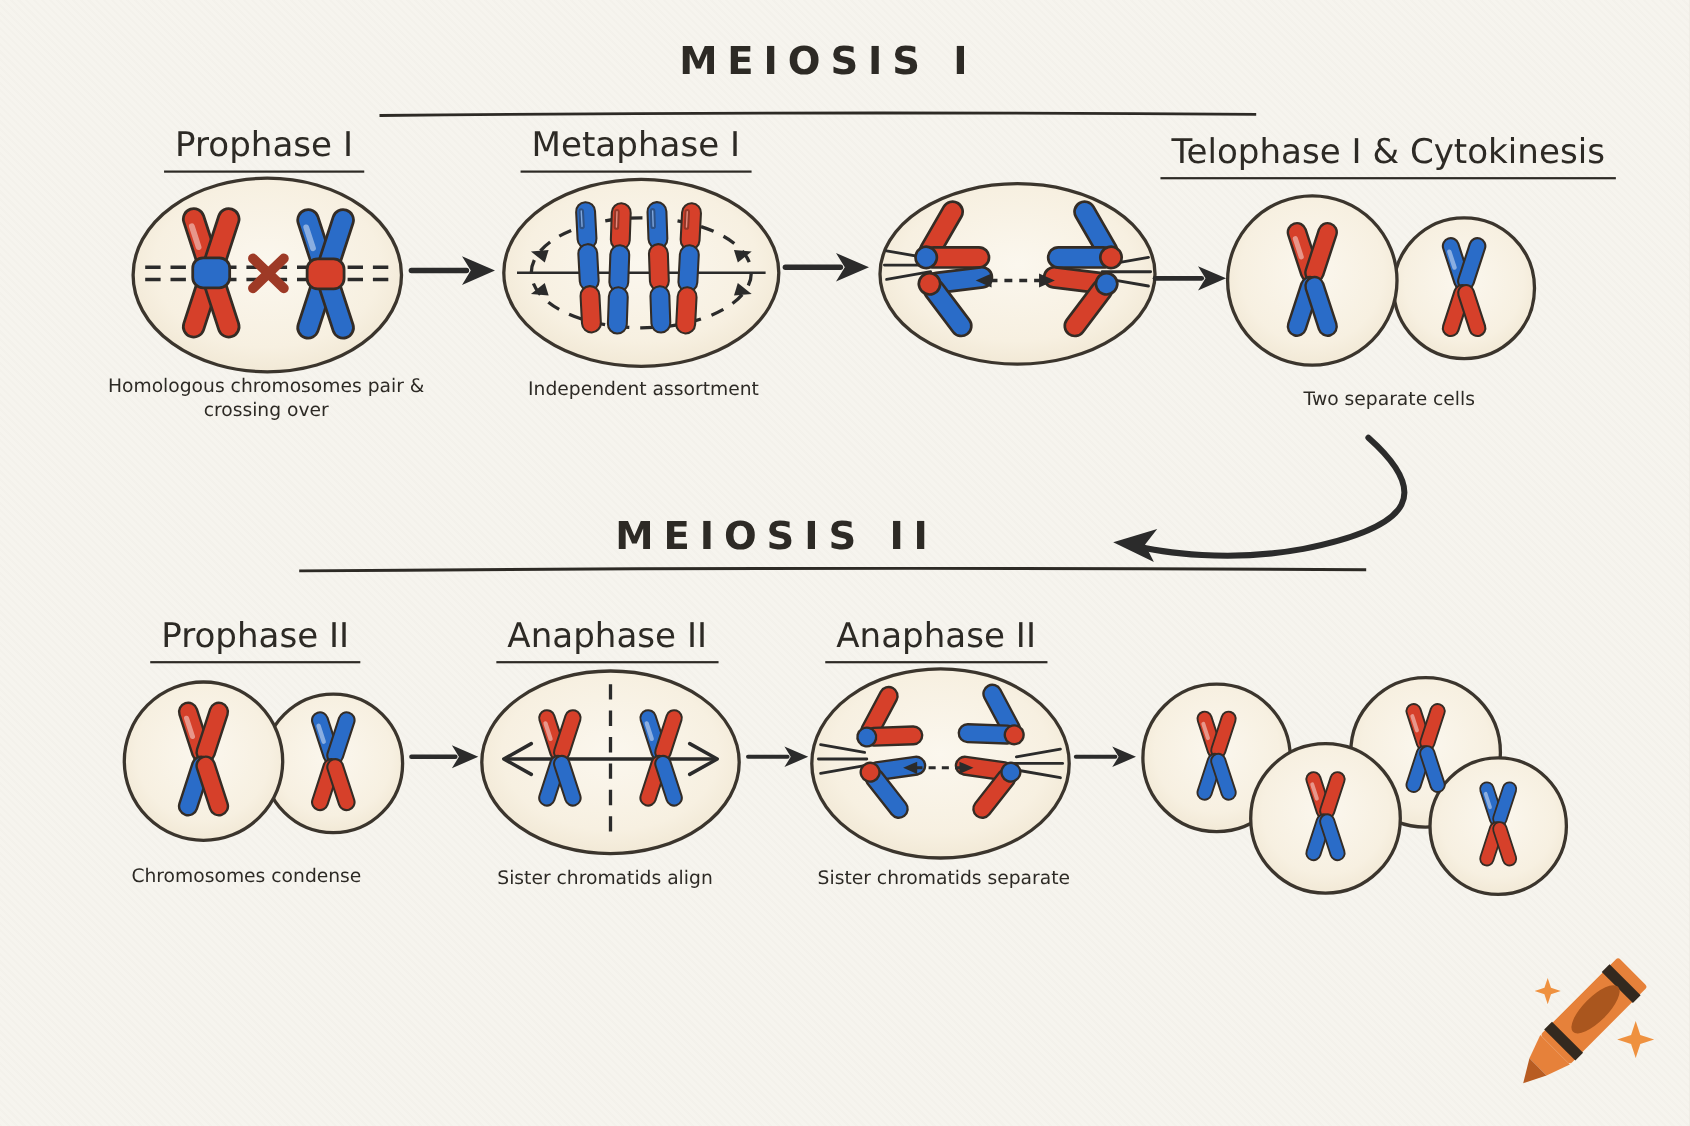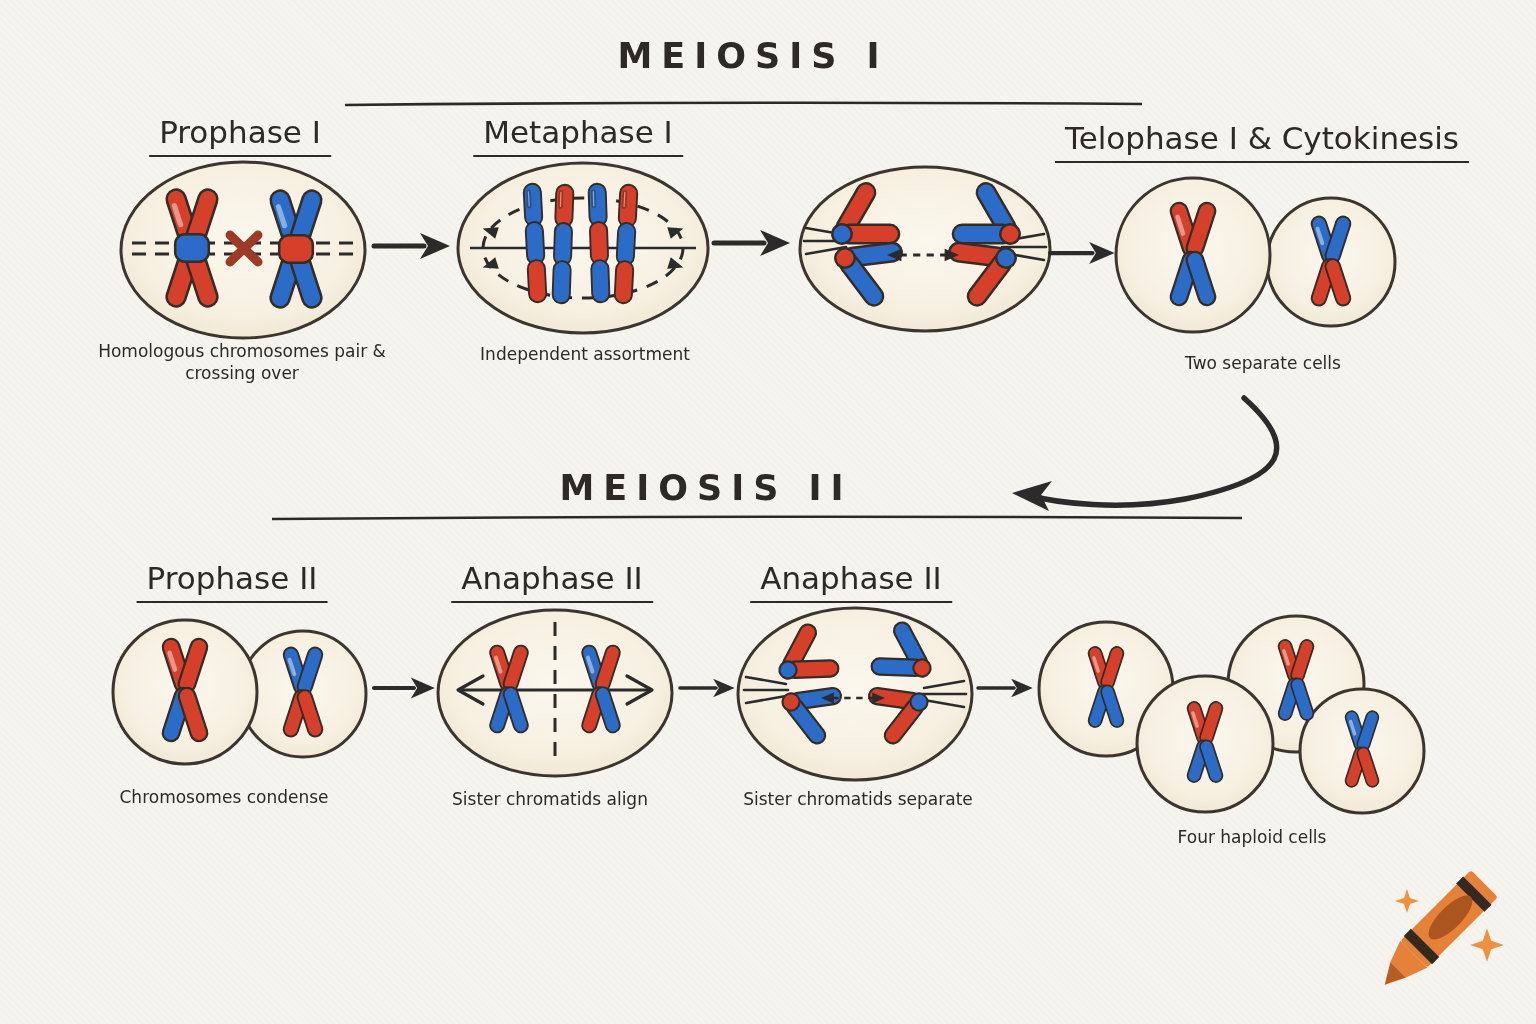--- a/index.html
+++ b/index.html
@@ -226,15 +226,14 @@
   <div class="caption" style="left:585px;top:343px;width:320px">Independent assortment</div>
   <div class="caption" style="left:1263px;top:352px;width:300px">Two separate cells</div>
 
   <div class="slabel" style="left:232px;top:560px">Prophase II</div>
   <div class="slabel" style="left:552px;top:560px">Anaphase II</div>
   <div class="slabel" style="left:851px;top:560px">Anaphase II</div>
 
   <div class="caption" style="left:224px;top:786px;width:210px">Chromosomes condense</div>
   <div class="caption" style="left:550px;top:788px;width:230px">Sister chromatids align</div>
   <div class="caption" style="left:858px;top:788px;width:240px">Sister chromatids separate</div>
-  <div class="caption" style="left:1252px;top:826px;width:320px">Four haploid cells</div>
 
 </div>
 
 </body></html>

